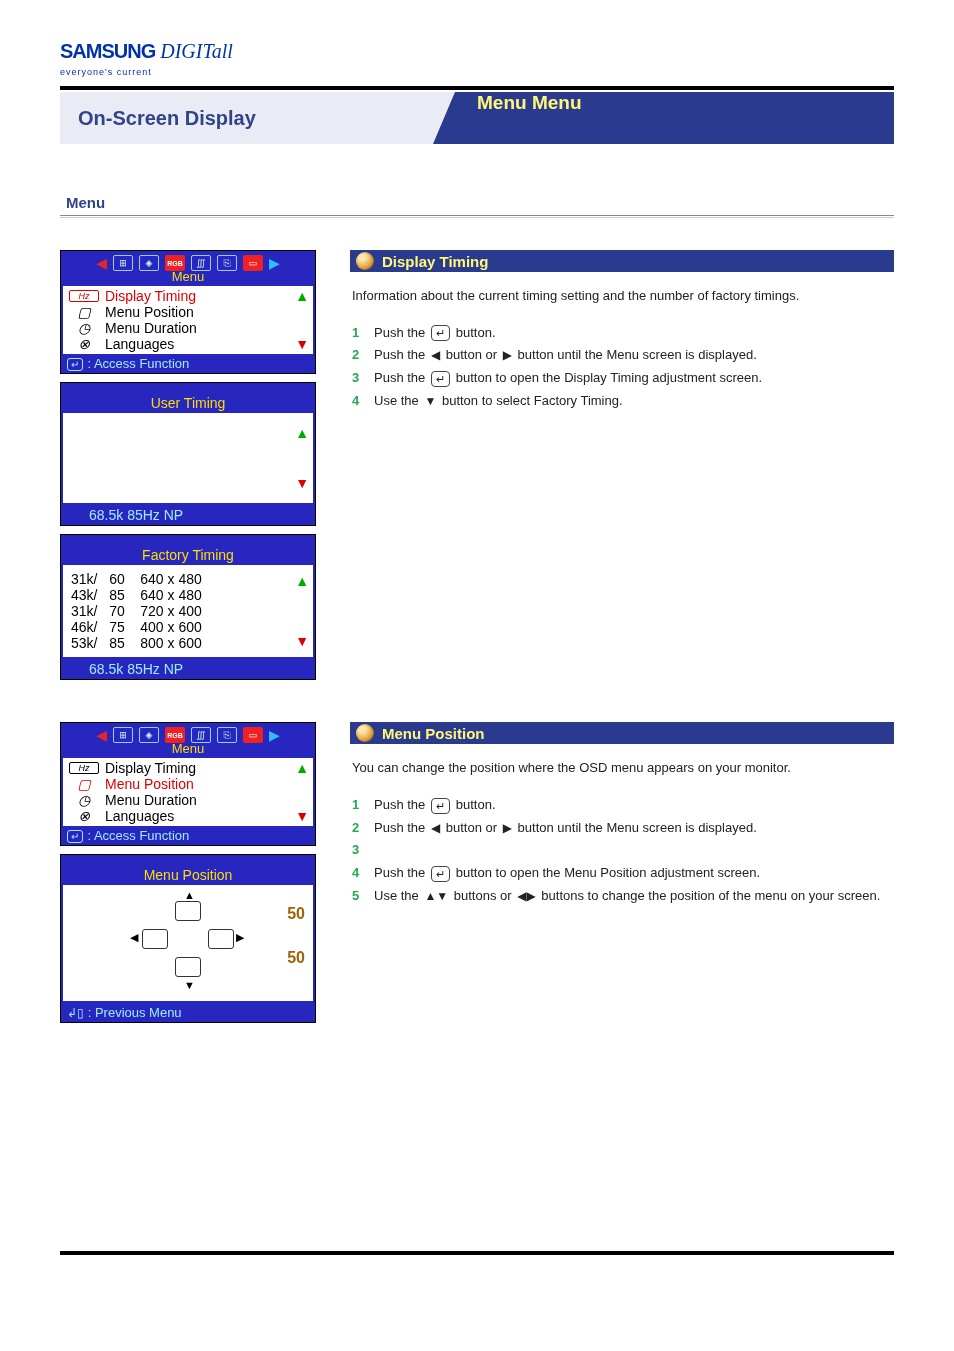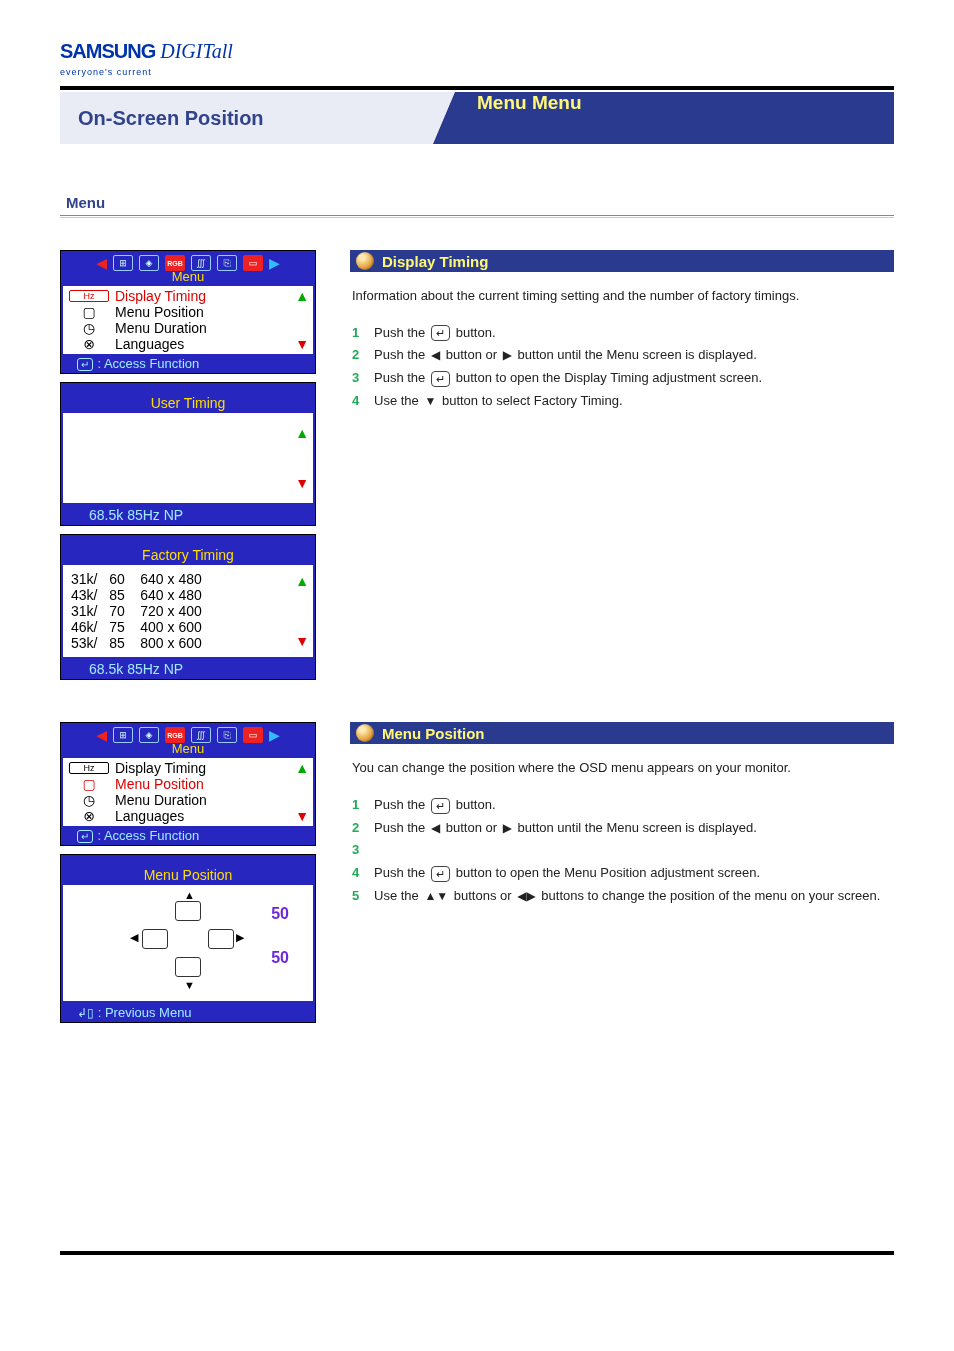--- a/index.html
+++ b/index.html
@@ -23,25 +23,25 @@
   .osd-iconrow .tri { font-size:14px; }
   .tri.red { color:#e22; }
   .mini-icon { width:20px; height:16px; border:1px solid #9cf; border-radius:2px; background:#2727c0; display:inline-flex; align-items:center; justify-content:center; font-size:9px; color:#cfe; }
   .mini-icon.rgb { background:#e22; color:#fff; font-size:7px; font-weight:bold; border:none; }
   .mini-icon.bars { background:#2727c0; }
   .mini-icon.menu-sel { background:#e22; border:none; color:#fff; }
   .osd-menu-title { text-align:center; font-size:13px; color:#ffdd00; margin-top:-2px; }
   .osd-list { background:#fff; color:#000; margin:2px 2px 0 2px; padding:2px 2px; position:relative; }
   .osd-row { display:flex; align-items:center; gap:6px; padding:0 4px; font-size:14px; }
   .osd-row.sel { color:#d00; }
-  .osd-row .rowicon { width:40px; display:inline-flex; justify-content:center; }
+  .osd-row .rowicon { width:30px; display:inline-flex; justify-content:center;font-style:italic; }
   .osd-side-up, .osd-side-down { position:absolute; right:4px; font-size:14px; }
   .osd-side-up { top:2px; color:#0a0; }
   .osd-side-down { bottom:2px; color:#d00; }
-  .osd-foot { background:#2727c0; color:#9feaff; padding:2px 16px; font-size:13px; }
+  .osd-foot { background:#2727c0; color:#9feaff; padding:2px 6px; font-size:13px; }
   .enter-glyph { display:inline-block; border:1px solid #9feaff; border-radius:3px; padding:0 3px; font-size:10px; margin-right:4px; }
   .prev-glyph { display:inline-block; font-size:12px; margin-right:4px; color:#9feaff; }
   .panel-title { text-align:center; color:#ffdd00; padding-top:12px; font-size:14px; }
   .panel-body { background:#fff; color:#000; margin:2px; padding:6px 8px; font-size:14px; position:relative; min-height:90px; }
   .panel-status { color:#9feaff; padding:2px 0 2px 28px; font-size:14px; }
   .timing-table { font-family: Arial; font-size:14px; line-height:1.15; }
   .timing-table div { white-space:pre; }
   .right-col { flex:1; }
   .feature-bar { background:#293a8f; color:#fff877; font-weight:bold; font-size:15px; padding:2px 10px 2px 6px; display:flex; align-items:center; gap:8px; margin-bottom:14px; }
   .bullet3d { width:18px; height:18px; border-radius:50%; background:radial-gradient(circle at 35% 30%, #ffe9b0 15%, #e3a23c 60%, #8a5a12 100%); box-shadow: -1px 0 2px rgba(0,0,0,0.25) inset; }
@@ -51,37 +51,37 @@
   .steps .num { color:#2a5; font-weight:bold; width:14px; flex-shrink:0; }
   .glyph-box { display:inline-block; border:1px solid #444; border-radius:4px; padding:0 4px; font-size:11px; line-height:14px; vertical-align:middle; margin:0 2px; }
   .arrow { font-size:12px; vertical-align:middle; margin:0 2px; }
   .pad-arrows { position:relative; width:120px; height:100px; margin:4px auto 0; }
   .pad-box { position:absolute; width:26px; height:20px; border:1px solid #333; border-radius:3px; background:#fff; }
   .pad-up { left:47px; top:6px; }
   .pad-down { left:47px; top:62px; }
   .pad-left { left:14px; top:34px; }
   .pad-right { left:80px; top:34px; }
   .pad-tri { position:absolute; font-size:11px; color:#000; }
-  .mp-values { position:absolute; right:24px; font-size:16px; font-weight:bold; color:#6d28d9; }
+  .mp-values { position:absolute; right:8px; font-size:16px; font-weight:bold; color:#a16207; }
   .footer-rule { height:4px; background:#000; margin-top:220px; }
 </style>
 </head>
 <body>
 
 <div class="page">
 
   <div class="logo-row">
     <span class="logo-samsung">SAMSUNG</span><span class="logo-digital"> DIGITall</span><br>
     <span class="logo-tag">everyone's current</span>
   </div>
 
   <div class="thick-rule"></div>
 
   <div class="bandrow">
-    <div class="band-left">On-Screen Position</div>
+    <div class="band-left">On-Screen Display</div>
     <div class="band-right">
       <div class="slash"></div>
       <span>Menu Menu</span>
     </div>
   </div>
 
   <div class="section-label">Menu</div>
   <div class="thin-rule"></div>
 
   <div class="block">

